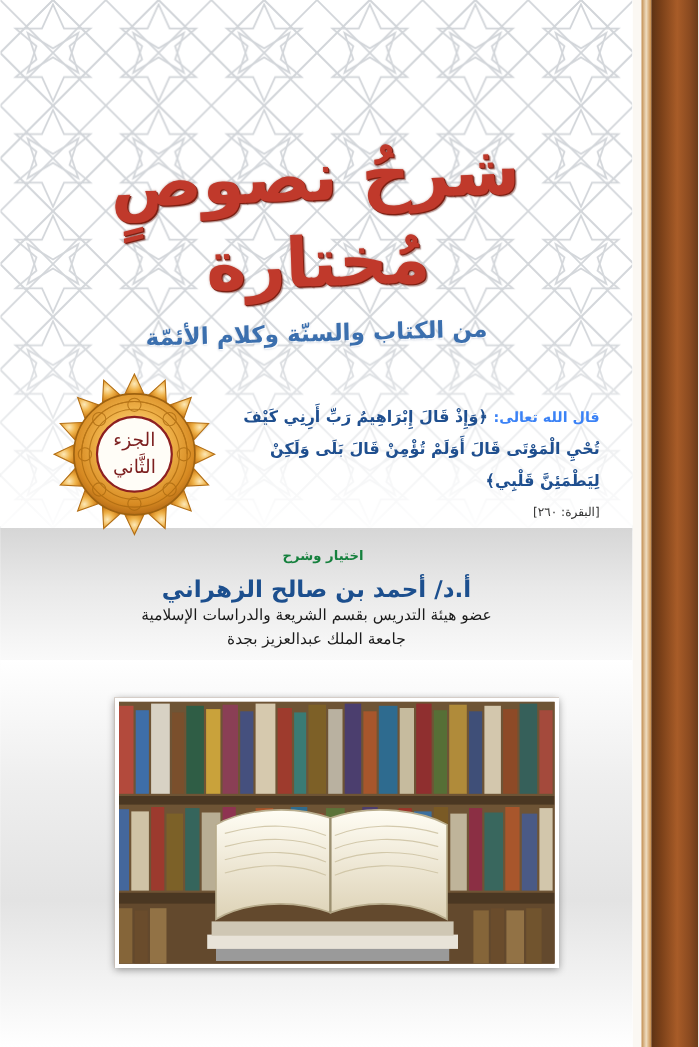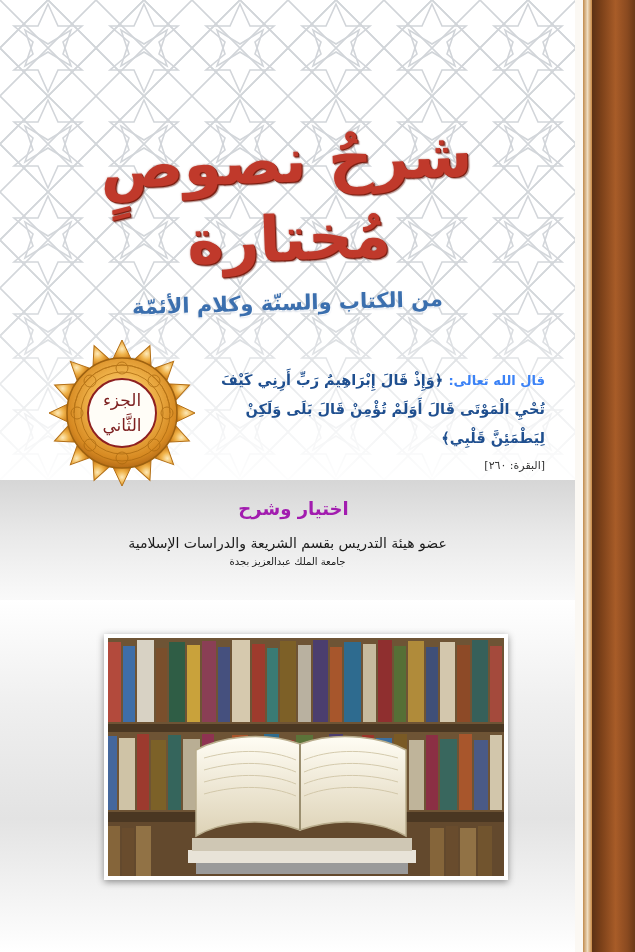--- a/index.html
+++ b/index.html
@@ -155,40 +155,39 @@
   }
 
   
   .author-block {
     position: absolute;
     top: 498px; left: 0; width: 575px;
     text-align: center;
     direction: rtl;
   }
   .sel-label {
-    font-size: 18px;
-    font-weight: bold;
-    color: #a21caf;
+    font-size: 12px;
+    font-weight: bold;
+    color: #15803d;
     letter-spacing: 1px;
     padding-left: 12px;
   }
   .author-name {
     margin-top: 12px;
     font-size: 21px;
     font-weight: bold;
     color: #1c4f8e;
   }
   .author-role {
-    margin-top: 12px;
     font-size: 14px;
     color: #1a1a1a;
     line-height: 1.8;
   }
   .author-univ {
-    font-size: 10px;
+    font-size: 14px;
     color: #1a1a1a;
   }
 
   
   .photo {
     position: absolute;
     top: 634px; left: 104px;
     width: 404px; height: 246px;
     border: 4px solid #ffffff;
     box-shadow: 0 2px 7px rgba(0,0,0,0.42);
@@ -313,20 +312,21 @@
     </div>
 
     <div class="ayah-block">
       <span class="ayah-lead">قال الله تعالى:</span>
       <span class="ayah-text">﴿وَإِذْ قَالَ إِبْرَاهِيمُ رَبِّ أَرِنِي كَيْفَ تُحْيِ الْمَوْتَى قَالَ أَوَلَمْ تُؤْمِنْ قَالَ بَلَى وَلَكِنْ لِيَطْمَئِنَّ قَلْبِي﴾</span>
       <div class="ayah-ref">[البقرة: ٢٦٠]</div>
     </div>
 
     <div class="author-block">
       <div class="sel-label">اختيار وشرح</div>
+      <div class="author-name">أ.د/ أحمد بن صالح الزهراني</div>
       <div class="author-role">عضو هيئة التدريس بقسم الشريعة والدراسات الإسلامية</div>
       <div class="author-univ">جامعة الملك عبدالعزيز بجدة</div>
     </div>
 
     <div class="photo">
       <svg width="404" height="246" viewBox="0 0 404 246" xmlns="http://www.w3.org/2000/svg">
         <defs>
           <linearGradient id="shelfbg" x1="0" y1="0" x2="0" y2="1">
             <stop offset="0%" stop-color="#8a6a44"></stop>
             <stop offset="100%" stop-color="#5d452b"></stop>

